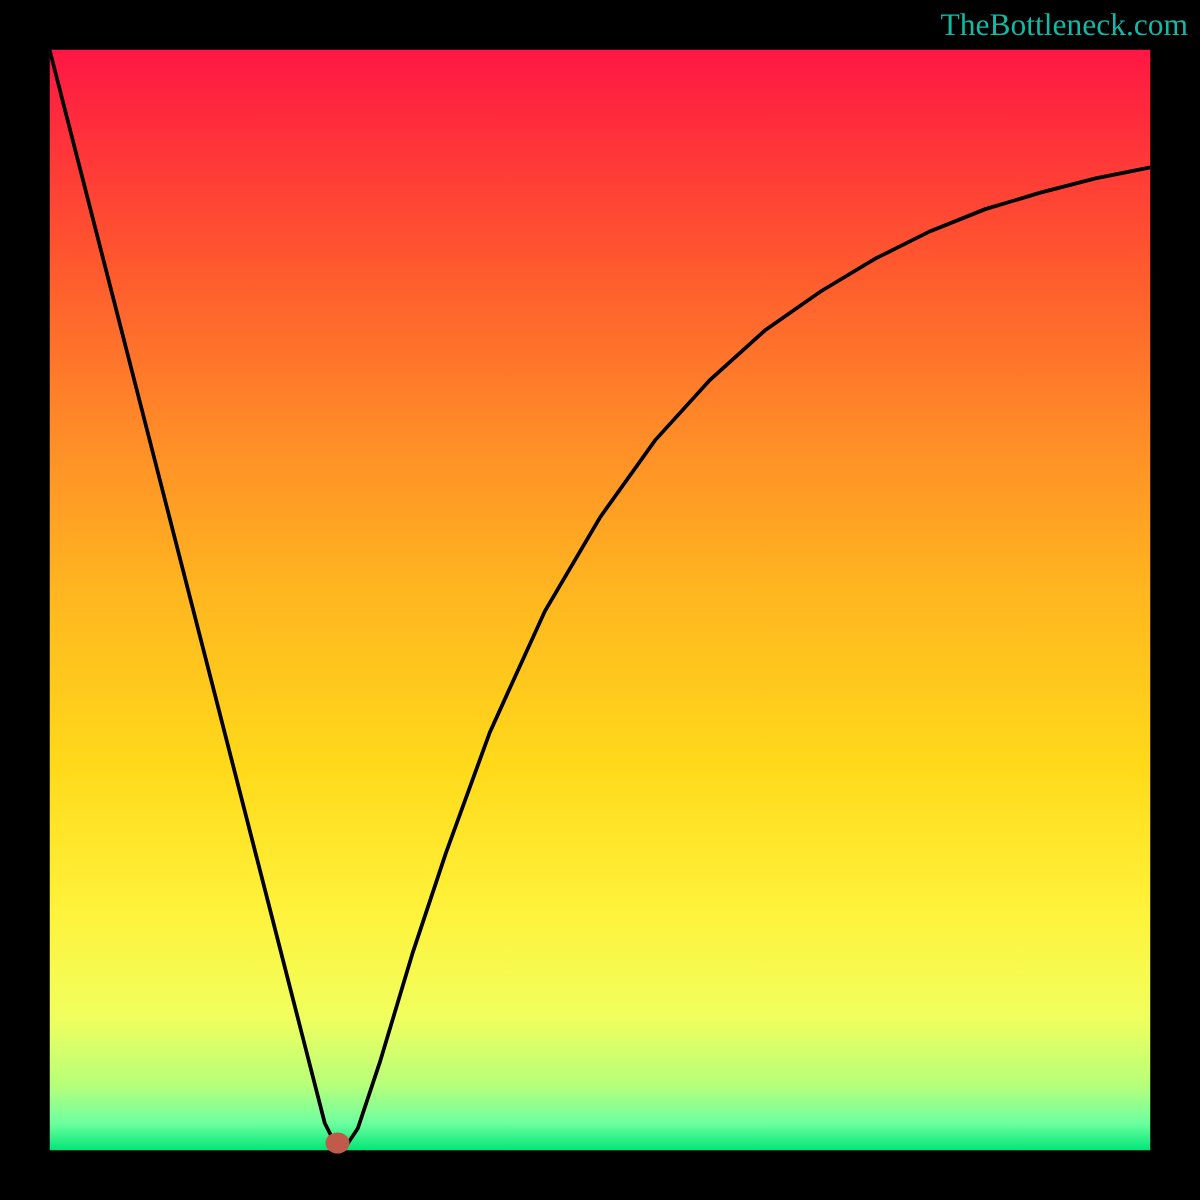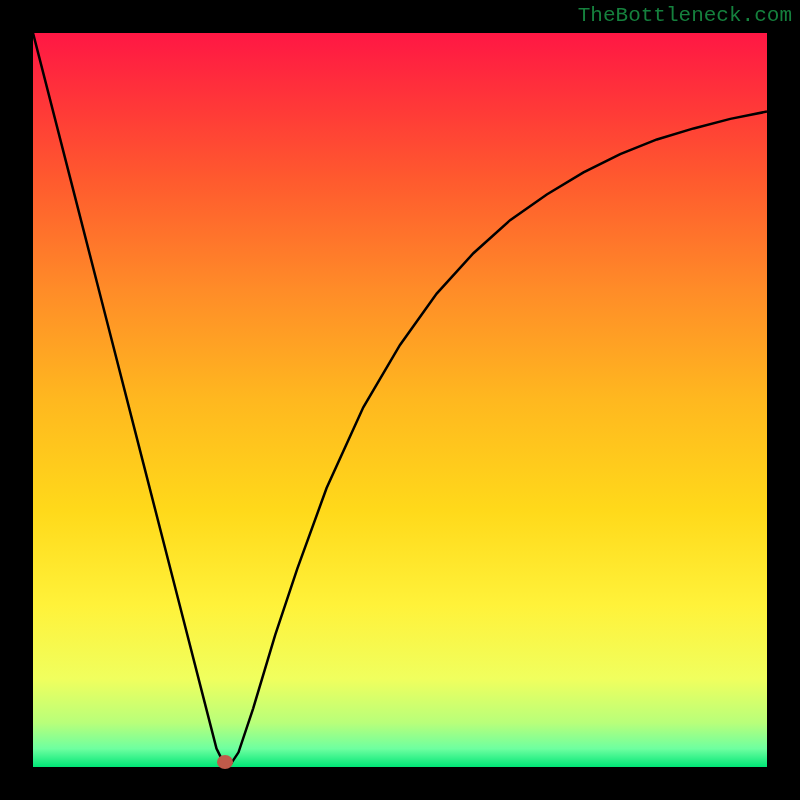--- a/index.html
+++ b/index.html
@@ -1,20 +1,20 @@
 <!DOCTYPE html>
 <html><head>
   <meta charset="utf-8">
   <style>
     * { margin: 0; padding: 0; box-sizing: border-box; }
     body { width: 800px; height: 800px; overflow: hidden; position: relative; }
     .chart-container { width: 800px; height: 800px; position: relative; background: #000; }
     .plot-area { position: absolute; left: 33px; top: 33px; width: 734px; height: 734px; }
     .gradient-bg { width: 100%; height: 100%; position: absolute; }
-    .watermark { position: absolute; top: 4px; right: 8px; color: #15803d; font-family: Liberation Mono, monospace; font-size: 21px; font-weight: 500; }
+    .watermark { position: absolute; top: 4px; right: 8px; color: #14b8a6; font-family: Liberation Serif, serif; font-size: 21px; font-weight: 500; }
     .curve-svg { position: absolute; left: 0; top: 0; width: 100%; height: 100%; }
     .marker { position: absolute; width: 16px; height: 14px; background: #c05a4a; border-radius: 50%; transform: translate(-50%, -50%); }
   </style>
 </head>
 <body>
 
 <div class="chart-container">
   <div class="plot-area">
     <svg class="gradient-bg" viewBox="0 0 100 100" preserveAspectRatio="none">
       <defs>

